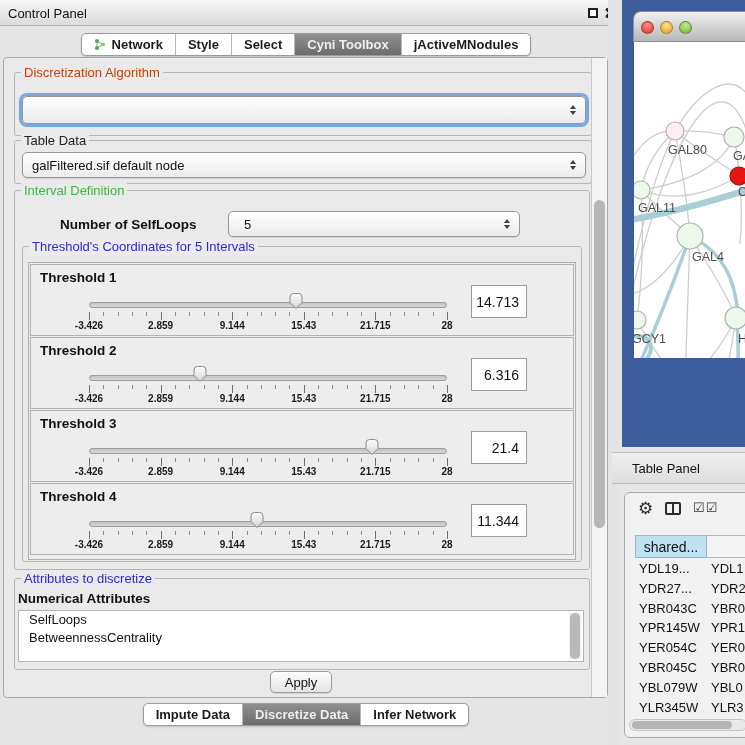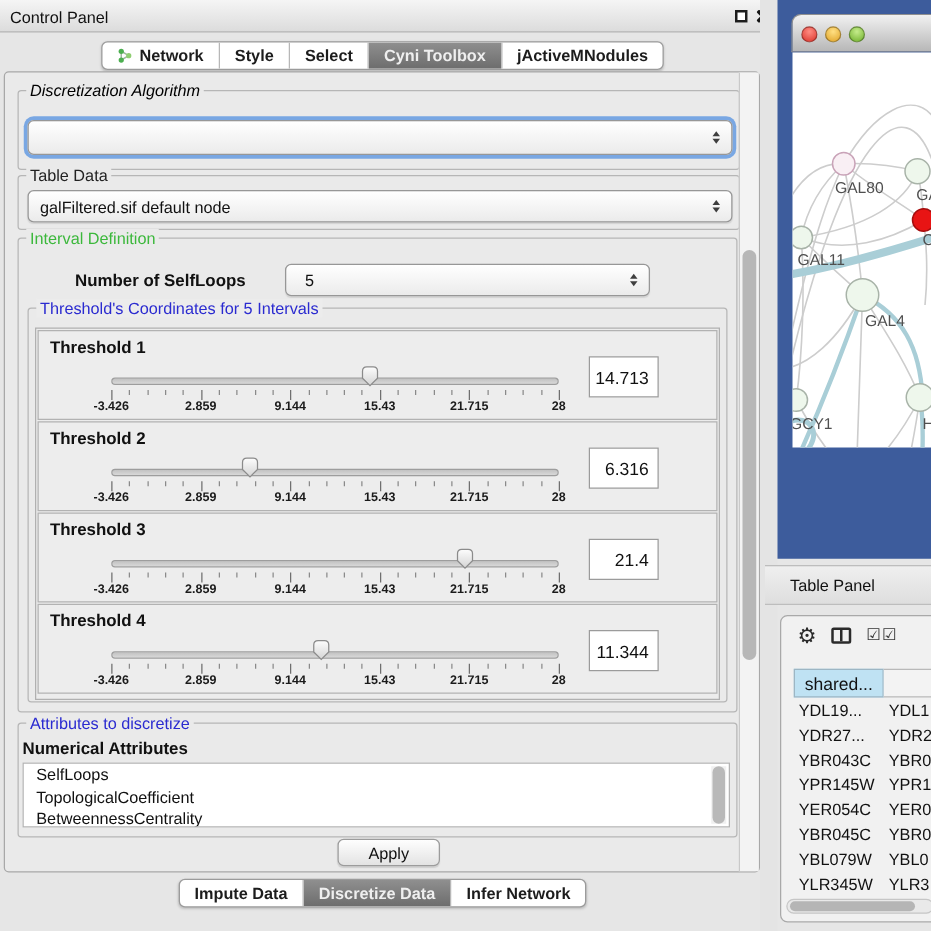--- a/index.html
+++ b/index.html
@@ -28,21 +28,21 @@
   
   .panel{position:absolute;left:3px;top:57px;width:605px;height:641px;border:1px solid #a8a8a8;
     border-radius:4px;background:#eaeaea;}
   .vscroll{position:absolute;left:591px;top:58px;width:16px;height:639px;background:#f3f3f3;border-left:1px solid #c9c9c9;}
   .vscroll .thumbbar{position:absolute;left:2px;top:142px;width:11px;height:328px;background:#b7b7b7;border-radius:6px;}
 
   .group{position:absolute;border:1px solid #b6b6b6;border-radius:3px;}
   .legend{position:absolute;top:-8px;left:6px;background:#eaeaea;padding:0 3px;font-size:13px;white-space:nowrap;}
   .lg-green{color:#3cb83c;}
   .lg-blue{color:#2b2bd0;}
-  .lg-gray{color:#000000;font-style:italic;}
+  .lg-gray{color:#c2410c;}
   .lg-dark{color:#222;}
 
   .combo{position:absolute;display:flex;align-items:center;border:1px solid #979797;border-radius:5px;
     background:linear-gradient(#ffffff,#ebebeb);font-size:13px;color:#111;padding:0 9px;
     box-shadow:0 1px 1px rgba(0,0,0,.1);}
   .combo.focus{box-shadow:0 0 0 3px #79a7e3;}
   .spin{margin-left:auto;display:flex;flex-direction:column;gap:2px;align-items:center;}
   .spin i{width:0;height:0;border-left:3.5px solid transparent;border-right:3.5px solid transparent;display:block;}
   .spin .up{border-bottom:4px solid #3e3e3e;}
   .spin .dn{border-top:4px solid #3e3e3e;}
@@ -69,21 +69,21 @@
   .thumb{position:absolute;top:27px;transform:translateX(-50%);}
   .th-value{position:absolute;left:440px;top:20px;width:56px;height:33px;border:1px solid #9b9b9b;background:#fff;
     display:flex;align-items:center;justify-content:flex-end;padding-right:7px;font-size:14px;color:#111;}
 
   
   .attr-list{position:absolute;left:18px;top:610px;width:566px;height:52px;background:#fff;border:1px solid #b3b3b3;overflow:hidden;}
   .attr-item{padding:1px 0 1px 10px;font-size:13px;color:#111;line-height:15.5px;}
   .attr-scroll{position:absolute;right:2px;top:2px;width:12px;height:46px;background:#f0f0f0;}
   .attr-scroll i{position:absolute;left:1px;top:0;width:10px;height:46px;background:#b9b9b9;border-radius:5px;display:block;}
 
-  .apply-btn{position:absolute;left:270px;top:671px;width:82px;height:22px;border:1px solid #9c9c9c;border-radius:5px;
+  .apply-btn{position:absolute;left:270px;top:671px;width:62px;height:22px;border:1px solid #9c9c9c;border-radius:5px;
     background:linear-gradient(#fefefe,#e3e3e3);font-size:13px;color:#111;display:flex;align-items:center;justify-content:center;
     box-shadow:0 1px 1px rgba(0,0,0,.12);}
 
   
   .net{position:absolute;left:622px;top:0;width:123px;height:447px;background:#3d5c9c;overflow:hidden;}
   .net-titlebar{position:absolute;left:11px;top:11px;right:0;height:31px;border-radius:8px 0 0 0;
     background:linear-gradient(#f1f1f1,#b7b7b7);border:1px solid #8f8f8f;border-right:none;}
   .light{position:absolute;top:9px;width:13px;height:13px;border-radius:50%;border:1px solid rgba(0,0,0,.3);}
   .light.r{left:7px;background:radial-gradient(circle at 50% 30%,#ff8d84,#dc342b);}
   .light.y{left:26px;background:radial-gradient(circle at 50% 30%,#ffe084,#e0a327);}
@@ -400,21 +400,20 @@
 
   <div class="group" style="left:14px;top:578px;width:576px;height:92px;">
     <span class="legend lg-blue">Attributes to discretize</span>
   </div>
   <span class="bold-label" style="left:18px;top:591px;">Numerical Attributes</span>
   <div class="attr-list">
     <div class="attr-scroll">
         <i></i>
       </div>
   <div class="attr-item">SelfLoops</div>
-      <div class="attr-item">TopologicalCoefficient</div>
       <div class="attr-item">BetweennessCentrality</div>
     </div>
 
   <div class="apply-btn">Apply</div>
 
   <div class="vscroll">
       <div class="thumbbar"></div>
     </div>
 
   <div class="tabbar" style="top:703px;"><div class="seg">

